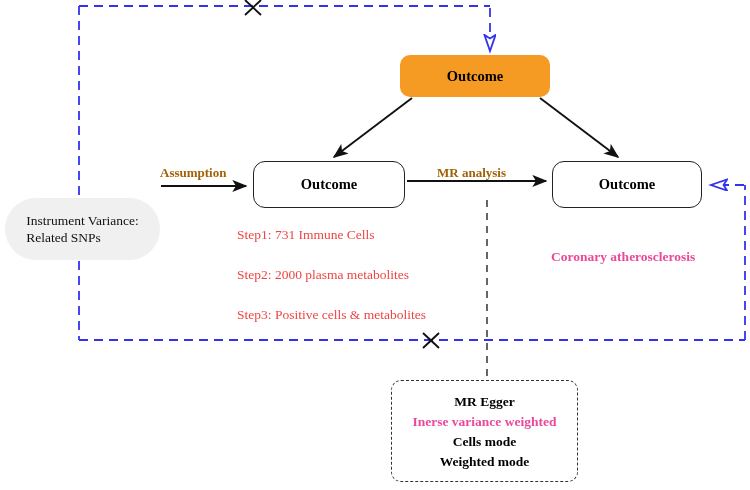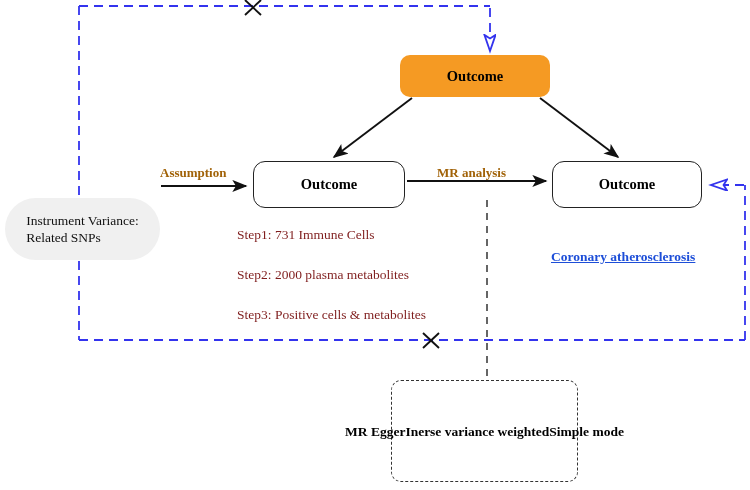--- a/index.html
+++ b/index.html
@@ -89,60 +89,59 @@
   .lbl-assumption { left: 160px; top: 165px; }
   .lbl-mr-analysis { left: 437px; top: 165px; }
   .steps {
     position: absolute;
     left: 237px;
     top: 226px;
     width: 270px;
   }
   .step-line {
     font-size: 13.5px;
-    color: #7f1d1d;
+    color: #ef4444;
     line-height: 17px;
     margin-bottom: 23px;
     white-space: nowrap;
   }
   .step-line:last-child { margin-bottom: 12px; }
   .red-text {
     position: absolute;
     left: 551px;
     top: 249px;
     font-size: 13.5px;
     font-weight: bold;
-    color: #1d4ed8;
-    white-space: nowrap;
-    text-decoration: underline;
+    color: #ec4899;
+    white-space: nowrap;
   }
   .methods-box {
     position: absolute;
     left: 391px;
     top: 380px;
     width: 187px;
     height: 102px;
     border: 1.3px dashed #333333;
     border-radius: 10px;
     background: #ffffff;
     box-sizing: border-box;
     display: flex;
-    flex-direction: row;
+    flex-direction: column;
     align-items: center;
     justify-content: center;
     padding-top: 2px;
   }
   .methods-line {
     font-size: 13.5px;
     font-weight: bold;
     color: #000000;
     line-height: 20px;
     white-space: nowrap;
   }
-  .methods-line.accent { color: #000000; }
+  .methods-line.accent { color: #ec4899; }
 </style>
 </head>
 <body>
 
 <div id="canvas">
 
   <svg class="layer" viewBox="0 0 750 490">
     <defs>
       <marker id="arrow-solid" markerWidth="9" markerHeight="9" refX="7.2" refY="3.2" orient="auto" markerUnits="strokeWidth">
         <path d="M0,0 L8,3.2 L0,6.4 L1.9,3.2 z" fill="#111111"></path>
@@ -210,16 +209,17 @@
     <div class="step-line">Step1: 731 Immune Cells</div>
     <div class="step-line">Step2: 2000 plasma metabolites</div>
     <div class="step-line">Step3: Positive cells &amp;  metabolites</div>
   </div>
 
   <div class="red-text">Coronary atherosclerosis</div>
 
   <div class="methods-box">
     <div class="methods-line">MR Egger</div>
     <div class="methods-line accent">Inerse variance weighted</div>
-    <div class="methods-line">Simple mode</div>
+    <div class="methods-line">Cells mode</div>
+    <div class="methods-line">Weighted mode</div>
   </div>
 
 </div>
 
 </body></html>

